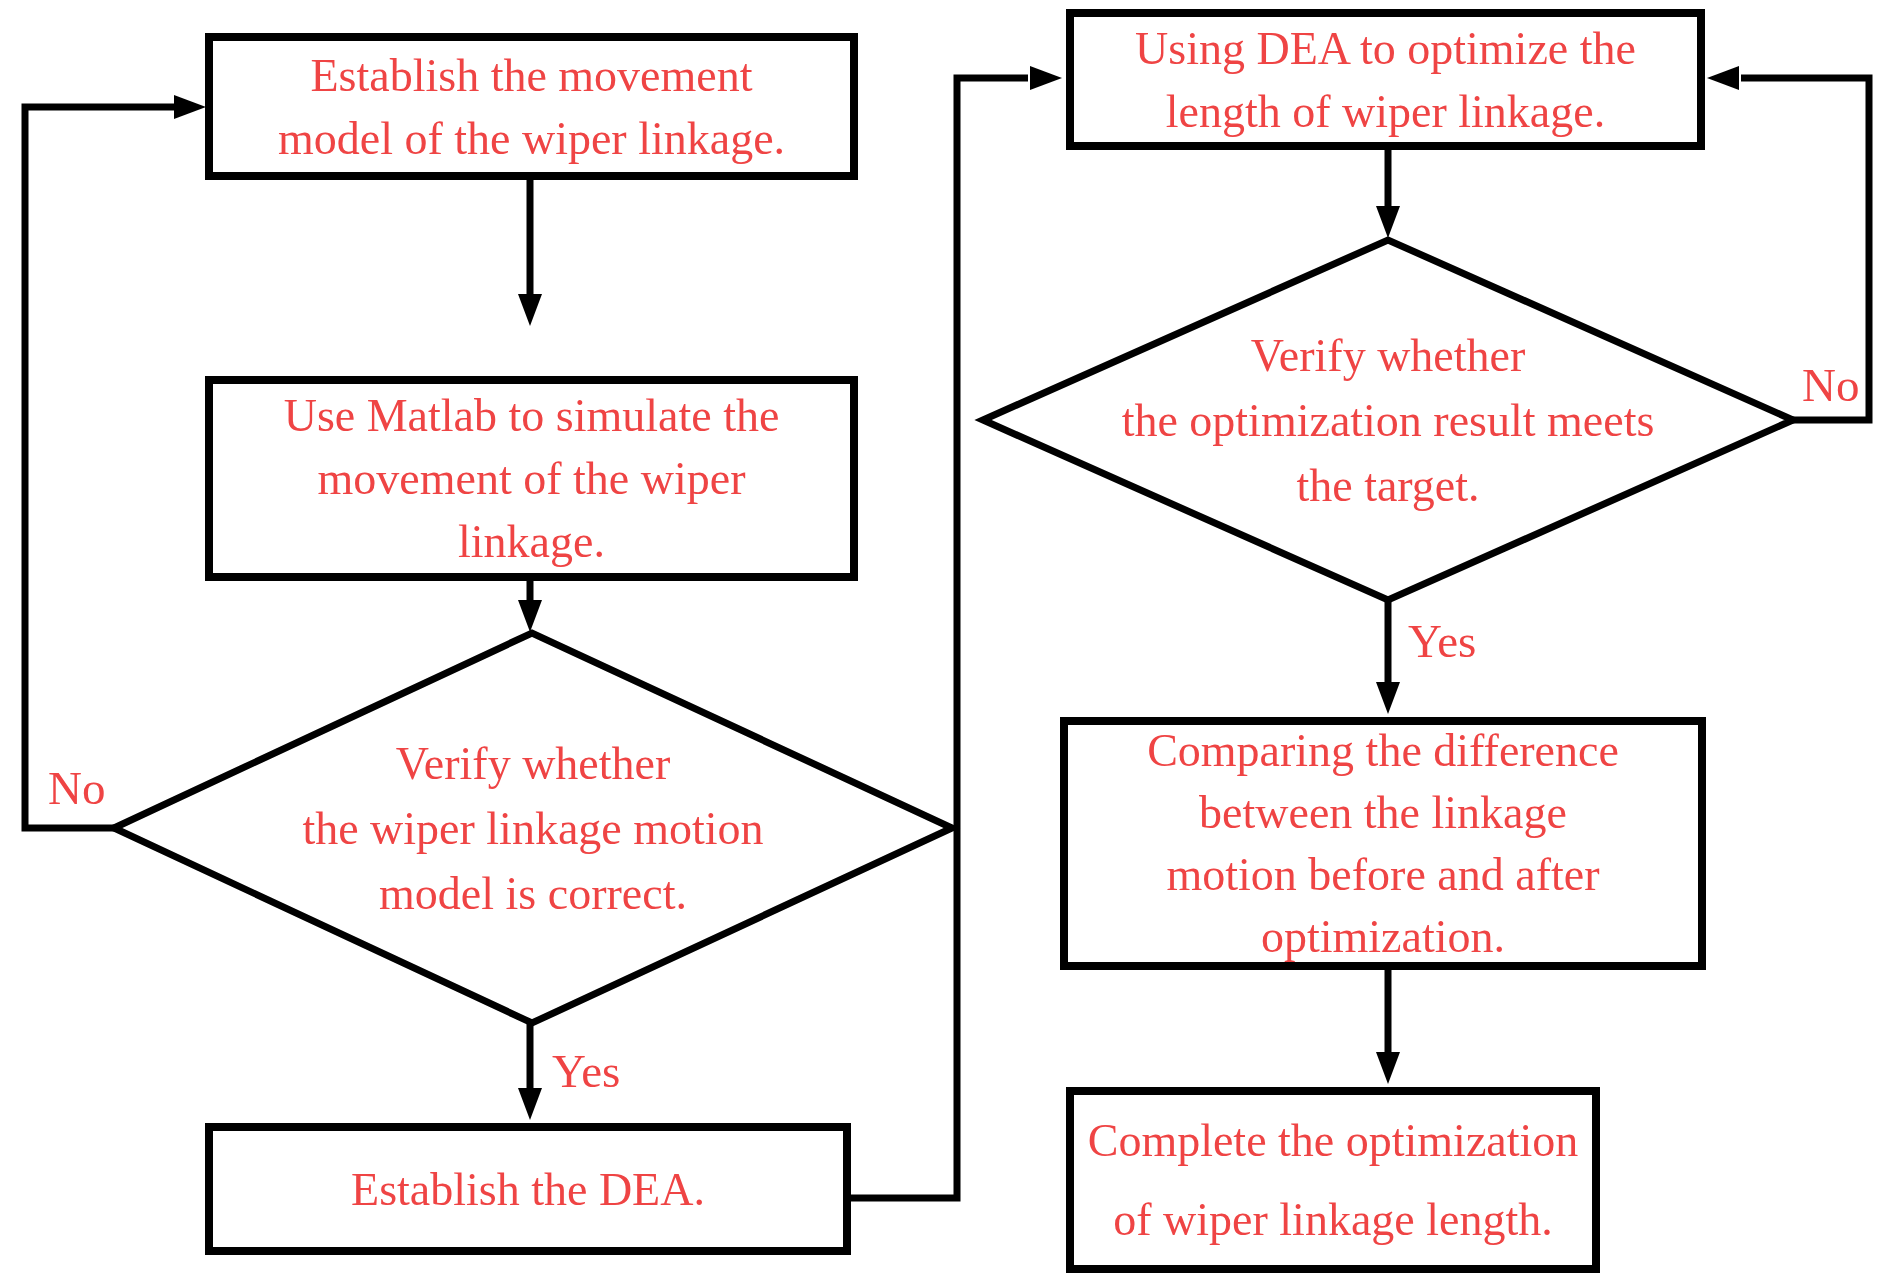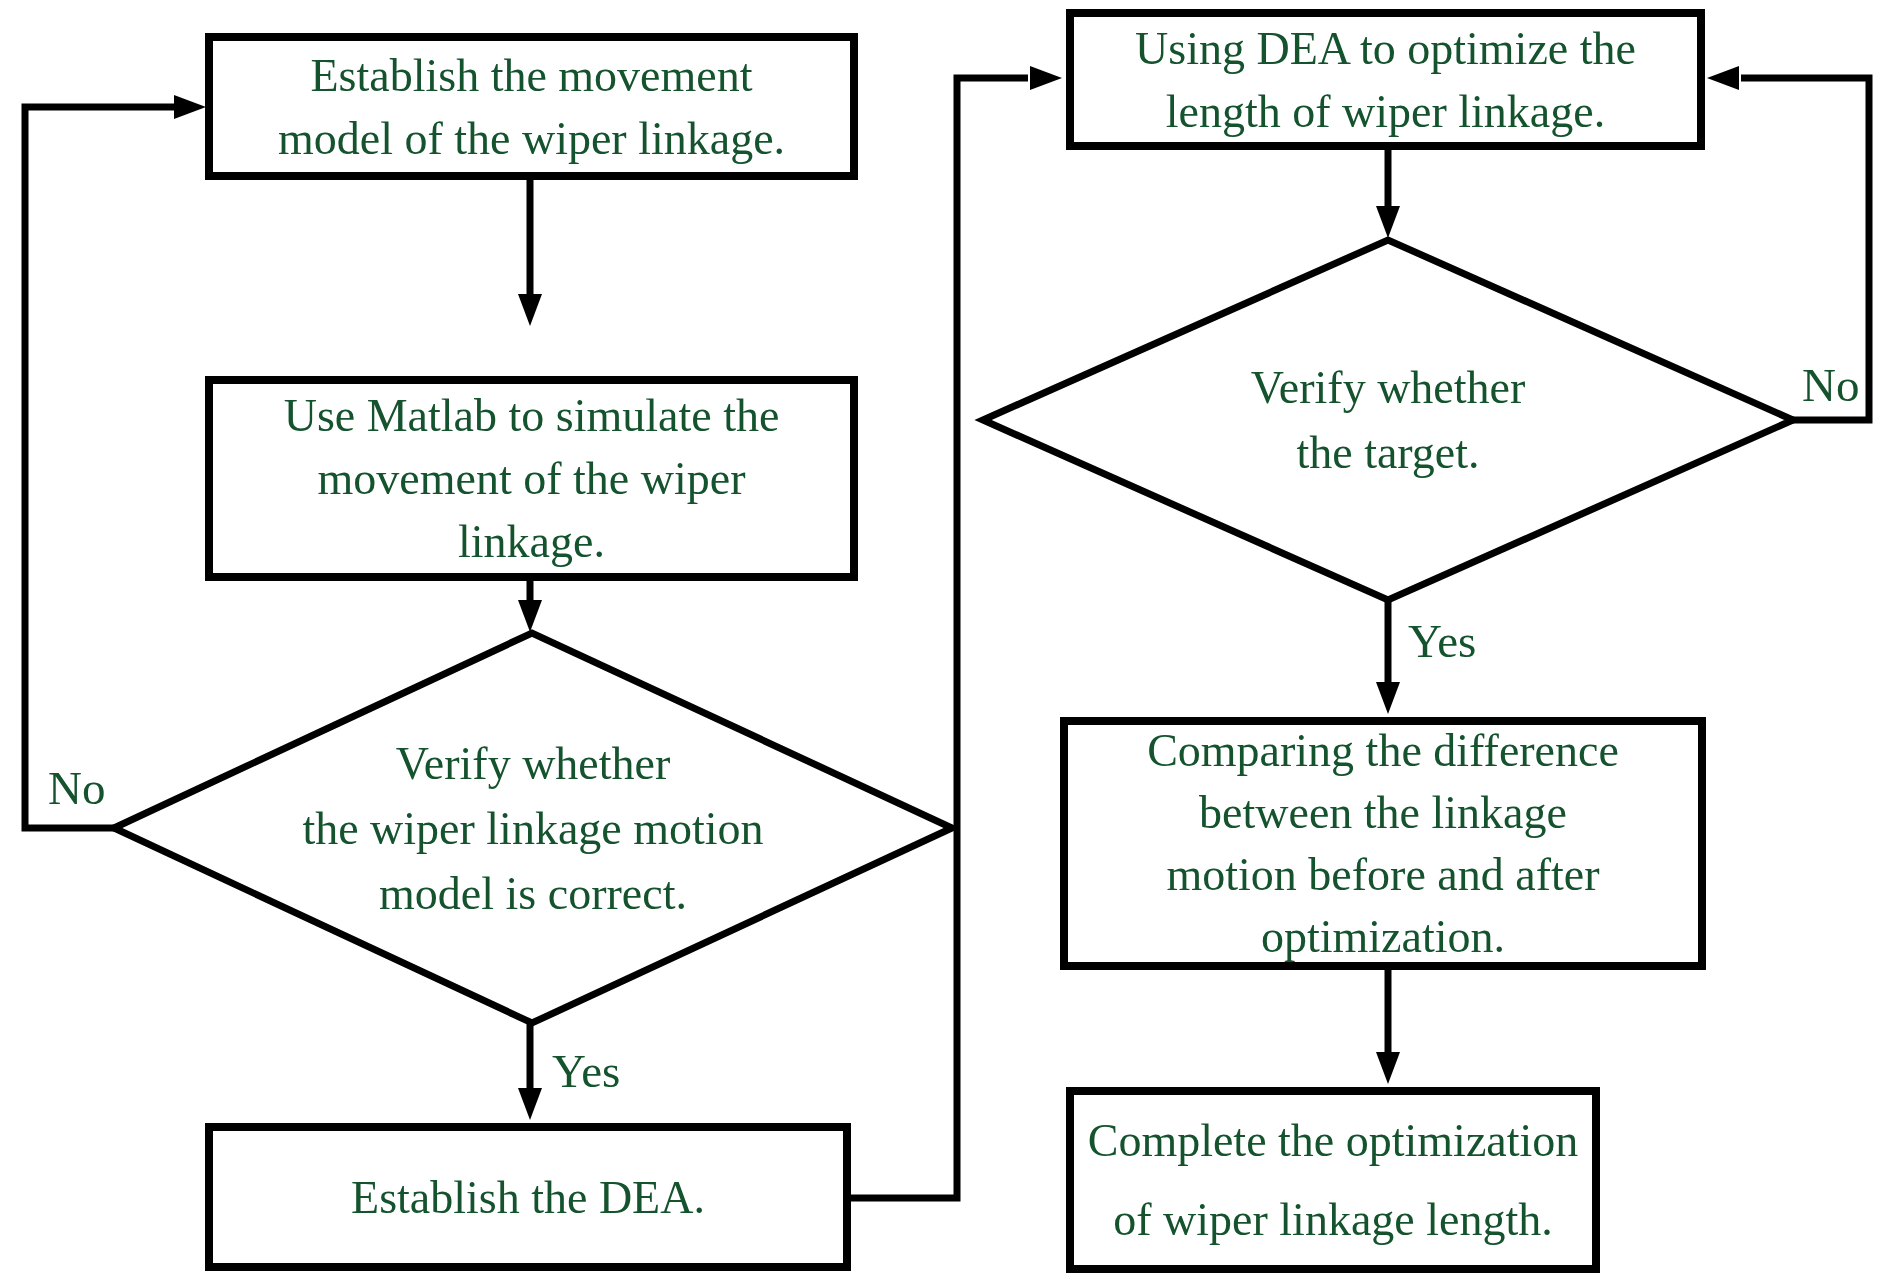--- a/index.html
+++ b/index.html
@@ -1,21 +1,21 @@
 <!DOCTYPE html>
 <html><head>
 <meta charset="utf-8">
 <style>
   html,body{margin:0;padding:0;background:#ffffff;}
   .canvas{
     position:relative;
     width:1886px;height:1288px;
     background:#ffffff;
     font-family:"Liberation Serif","DejaVu Serif",serif;
-    color:#14532d;
+    color:#ef4444;
     overflow:hidden;
   }
   svg.wires{position:absolute;left:0;top:0;width:1886px;height:1288px;}
   .pbox{
     position:absolute;
     box-sizing:border-box;
     border:8px solid #000000;
     background:#ffffff;
     display:flex;flex-direction:column;
     align-items:center;justify-content:center;
@@ -106,34 +106,35 @@
     <div>movement of the wiper</div>
     <div>linkage.</div>
   </div>
 
   <div class="dtext" style="left:114px;top:633px;width:838px;height:390px;">
     <div>Verify whether</div>
     <div>the wiper linkage motion</div>
     <div>model is correct.</div>
   </div>
 
-  <div class="pbox" style="left:205px;top:1123px;width:646px;height:148px;">
+  <div class="pbox" style="left:205px;top:1123px;width:646px;height:132px;">
     <div>Establish the DEA.</div>
   </div>
 
   <div class="lbl" style="left:48px;top:763px;">No</div>
   <div class="lbl" style="left:552px;top:1046px;">Yes</div>
 
   <div class="pbox" style="left:1066px;top:9px;width:639px;height:141px;">
     <div>Using DEA to optimize the</div>
     <div>length of wiper linkage.</div>
   </div>
 
   <div class="dtext" style="left:983px;top:240px;width:810px;height:360px;">
     <div>Verify whether</div>
+    <div>the optimization result meets</div>
     <div>the target.</div>
   </div>
 
   <div class="pbox" style="left:1060px;top:717px;width:646px;height:253px;font-size:46px;line-height:62px;">
     <div>Comparing the difference</div>
     <div>between the linkage</div>
     <div>motion before and after</div>
     <div>optimization.</div>
   </div>
 

